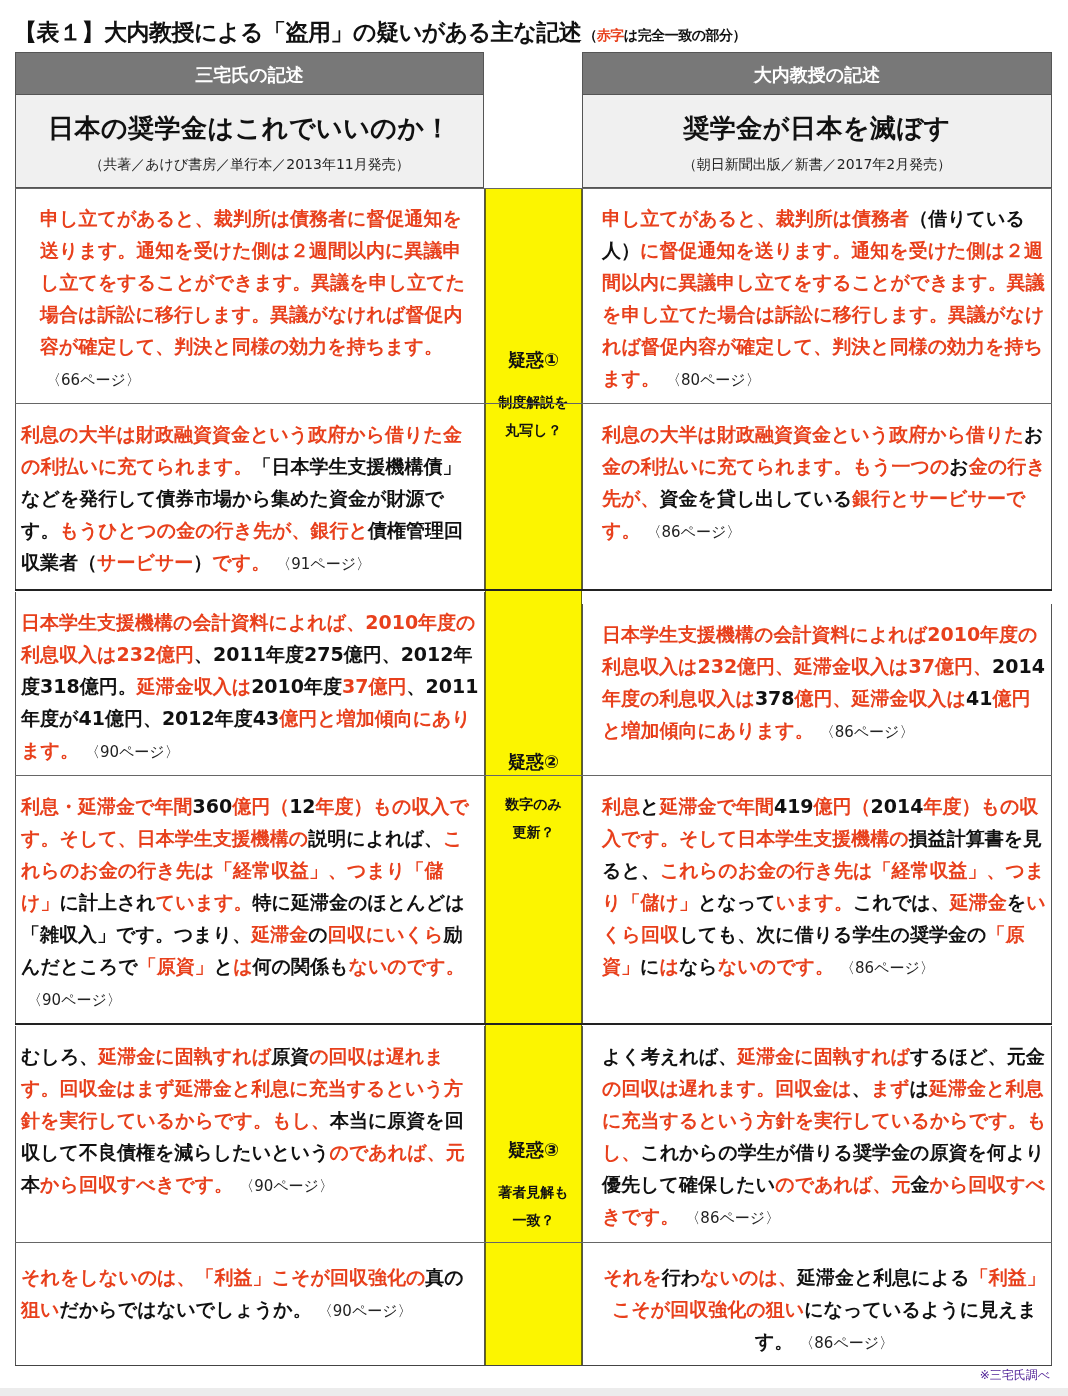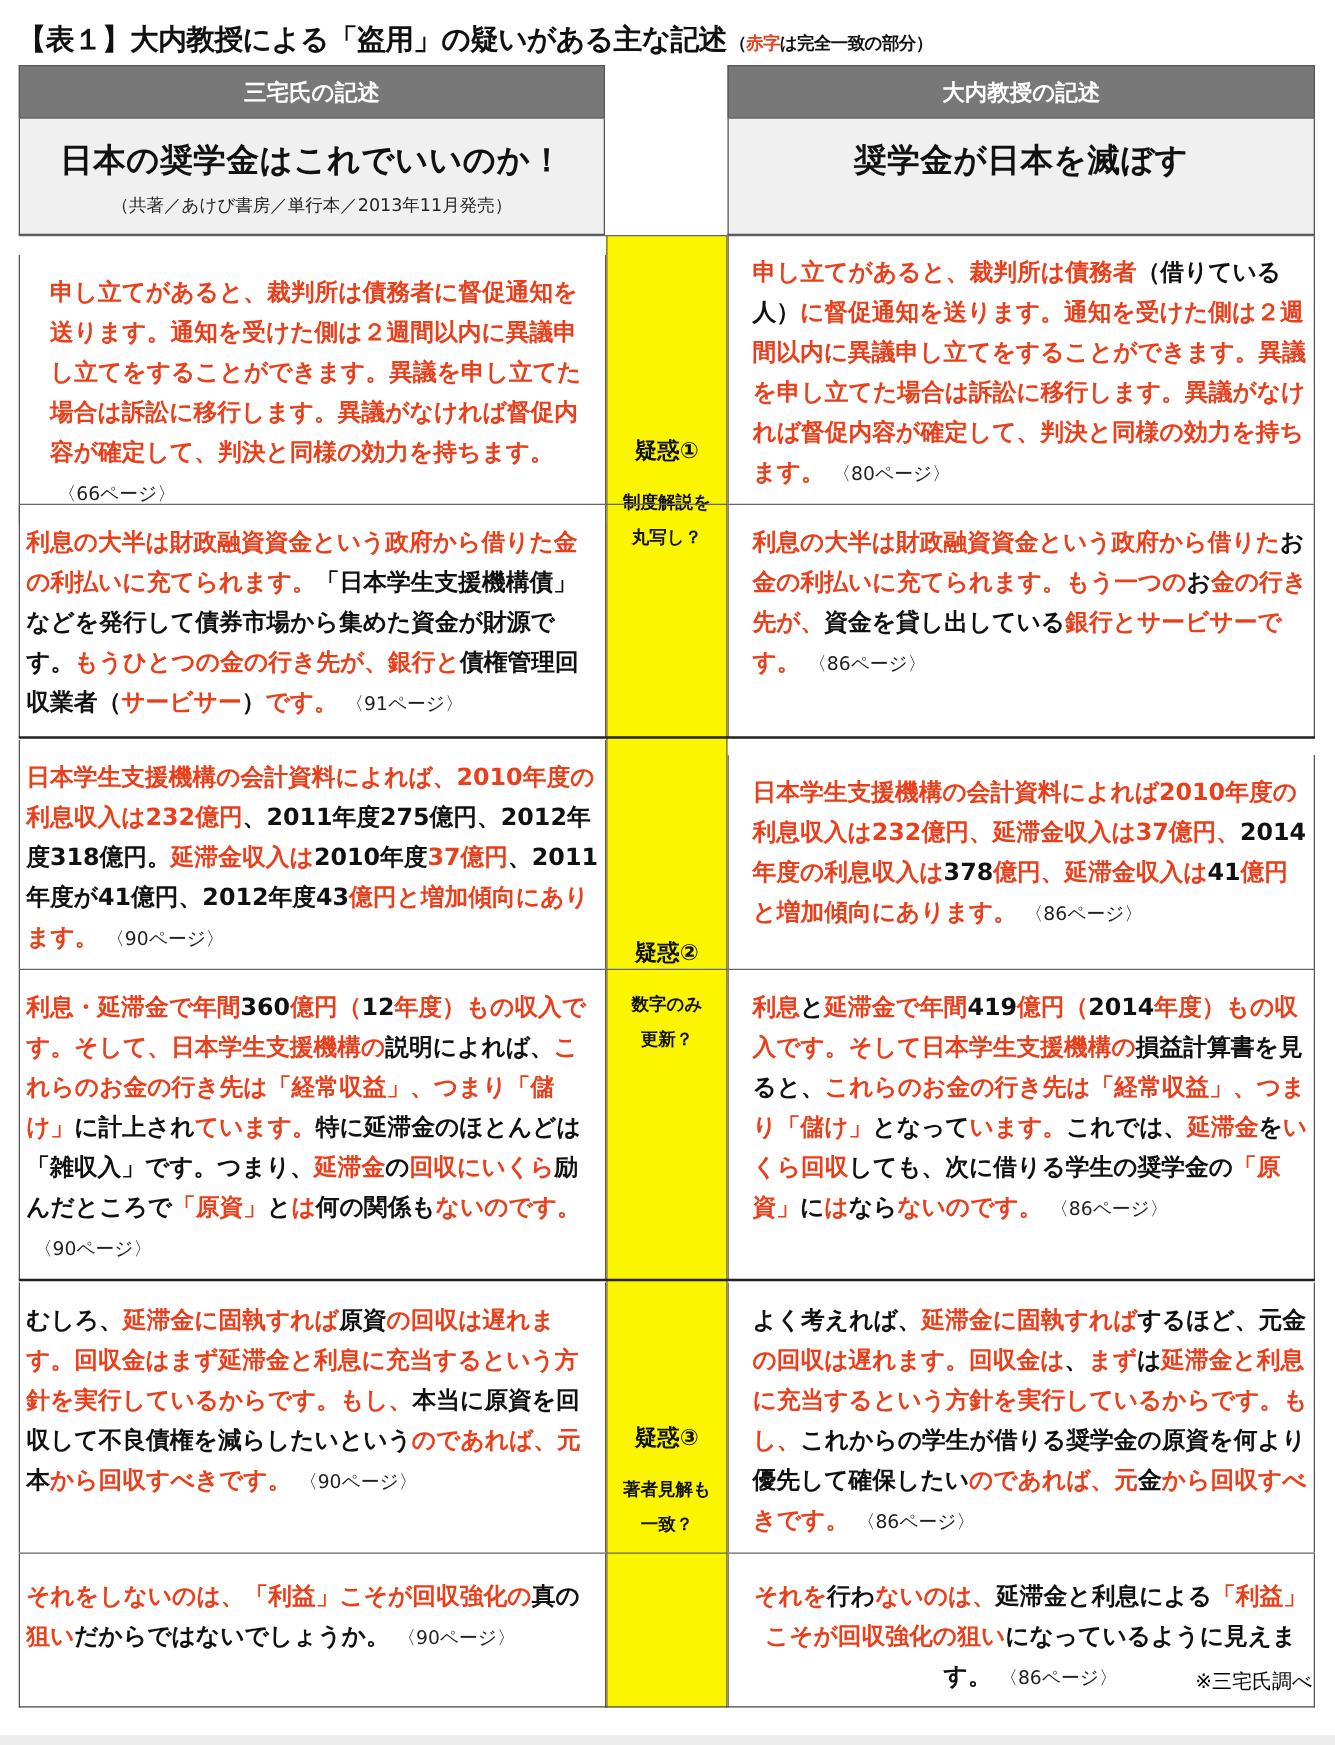--- a/index.html
+++ b/index.html
@@ -48,41 +48,42 @@
     background:#fff;
   }
   .cell.left { left:15px; width:470px; padding-left:5px; }
   .cell.right { left:582px; width:470px; padding-left:19px; }
   .cell .r { color:#e8401c; }
   .cell .pg { font-weight:normal; font-size:15px; color:#222; margin-left:6px; }
 
   .hline { position:absolute; left:15px; width:1037px; height:1px; background:#666; }
   .hline.thick { height:2px; background:#222; }
   .footnote {
-    position:absolute; right:18px; top:1336px; font-size:16px; color:#000000; line-height:18px;
+    position:absolute; right:18px; top:1366px; font-size:12px; color:#4c1d95; line-height:18px;
   }
 </style>
 </head>
 <body>
 
 <div class="page-bg"></div>
 
 <div class="title">
   <span>【表１】大内教授による「盗用」の疑いがある主な記述</span><span class="note"><span>（</span><span class="red">赤字</span><span>は完全一致の部分）</span></span>
 </div>
 
 <div class="col-head left">三宅氏の記述</div>
 <div class="col-head right">大内教授の記述</div>
 
 <div class="book-head left">
   <div class="book-title">日本の奨学金はこれでいいのか！</div>
   <div class="book-sub">（共著／あけび書房／単行本／2013年11月発売）</div>
 </div>
 <div class="book-head right">
   <div class="book-title">奨学金が日本を滅ぼす</div>
+  <div class="book-sub">（朝日新聞出版／新書／2017年2月発売）</div>
 </div>
 
 <div class="yellow"></div>
 
 <div class="doubt" style="top:348px;">
   <div class="doubt-title">疑惑①</div>
   <div class="doubt-sub">
     <div>制度解説を</div>
     <div>丸写し？</div>
   </div>
@@ -95,21 +96,21 @@
   </div>
 </div>
 <div class="doubt" style="top:1138px;">
   <div class="doubt-title">疑惑③</div>
   <div class="doubt-sub">
     <div>著者見解も</div>
     <div>一致？</div>
   </div>
 </div>
 
-<div class="cell left" style="top:204px;height:215px;padding-left:24px;"><span class="r">申し立てがあると、裁判所は債務者に督促通知を送ります。通知を受けた側は２週間以内に異議申し立てをすることができます。異議を申し立てた場合は訴訟に移行します。異議がなければ督促内容が確定して、判決と同様の効力を持ちます。</span><span class="pg">〈66ページ〉</span></div>
+<div class="cell left" style="top:188px;height:215px;padding-left:24px;"><span class="r">申し立てがあると、裁判所は債務者に督促通知を送ります。通知を受けた側は２週間以内に異議申し立てをすることができます。異議を申し立てた場合は訴訟に移行します。異議がなければ督促内容が確定して、判決と同様の効力を持ちます。</span><span class="pg">〈66ページ〉</span></div>
 <div class="cell right" style="top:188px;height:215px;"><span class="r">申し立てがあると、裁判所は債務者</span><span>（借りている人）</span><span class="r">に督促通知を送ります。通知を受けた側は２週間以内に異議申し立てをすることができます。異議を申し立てた場合は訴訟に移行します。異議がなければ督促内容が確定して、判決と同様の効力を持ちます。</span><span class="pg">〈80ページ〉</span></div>
 
 <div class="cell left" style="top:404px;height:186px;"><span class="r">利息の大半は財政融資資金という政府から借りた金の利払いに充てられます。</span><span>「日本学生支援機構債」などを発行して債券市場から集めた資金が財源です。</span><span class="r">もうひとつの金の行き先が、銀行と</span><span>債権管理回収業者（</span><span class="r">サービサー</span><span>）</span><span class="r">です。</span><span class="pg">〈91ページ〉</span></div>
 <div class="cell right" style="top:404px;height:186px;"><span class="r">利息の大半は財政融資資金という政府から借りた</span><span>お</span><span class="r">金の利払いに充てられます。もう一つの</span><span>お</span><span class="r">金の行き先が、</span><span>資金を貸し出している</span><span class="r">銀行とサービサーです。</span><span class="pg">〈86ページ〉</span></div>
 
 <div class="cell left" style="top:592px;height:183px;"><span class="r">日本学生支援機構の会計資料によれば、2010年度の利息収入は232億円</span><span>、2011年度275億円、2012年度318億円。</span><span class="r">延滞金収入は</span><span>2010年度</span><span class="r">37億円</span><span>、2011年度が41億円、2012年度43</span><span class="r">億円と増加傾向にあります。</span><span class="pg">〈90ページ〉</span></div>
 <div class="cell right" style="top:592px;height:183px;margin-top:12px;"><span class="r">日本学生支援機構の会計資料によれば2010年度の利息収入は232億円、延滞金収入は37億円、</span><span>2014</span><span class="r">年度の利息収入は</span><span>378</span><span class="r">億円、延滞金収入は</span><span>41</span><span class="r">億円と増加傾向にあります。</span><span class="pg">〈86ページ〉</span></div>
 
 <div class="cell left" style="top:776px;height:248px;"><span class="r">利息・延滞金で年間</span><span>360</span><span class="r">億円（</span><span>12</span><span class="r">年度）もの収入です。そして、日本学生支援機構の</span><span>説明によれば、</span><span class="r">これらのお金の行き先は「経常収益」、つまり「儲け」</span><span>に計上され</span><span class="r">ています。</span><span>特に延滞金のほとんどは「雑収入」です。つまり、</span><span class="r">延滞金</span><span>の</span><span class="r">回収にいくら</span><span>励んだところで</span><span class="r">「原資」</span><span>と</span><span class="r">は</span><span>何の関係も</span><span class="r">ないのです。</span><span class="pg">〈90ページ〉</span></div>
 <div class="cell right" style="top:776px;height:248px;"><span class="r">利息</span><span>と</span><span class="r">延滞金で年間</span><span>419</span><span class="r">億円（</span><span>2014</span><span class="r">年度）もの収入です。そして日本学生支援機構の</span><span>損益計算書を見ると、</span><span class="r">これらのお金の行き先は「経常収益」、つまり「儲け」</span><span>となって</span><span class="r">います。</span><span>これでは、</span><span class="r">延滞金</span><span>を</span><span class="r">いくら回収</span><span>しても、次に借りる学生の奨学金の</span><span class="r">「原資」</span><span>に</span><span class="r">は</span><span>なら</span><span class="r">ないのです。</span><span class="pg">〈86ページ〉</span></div>

